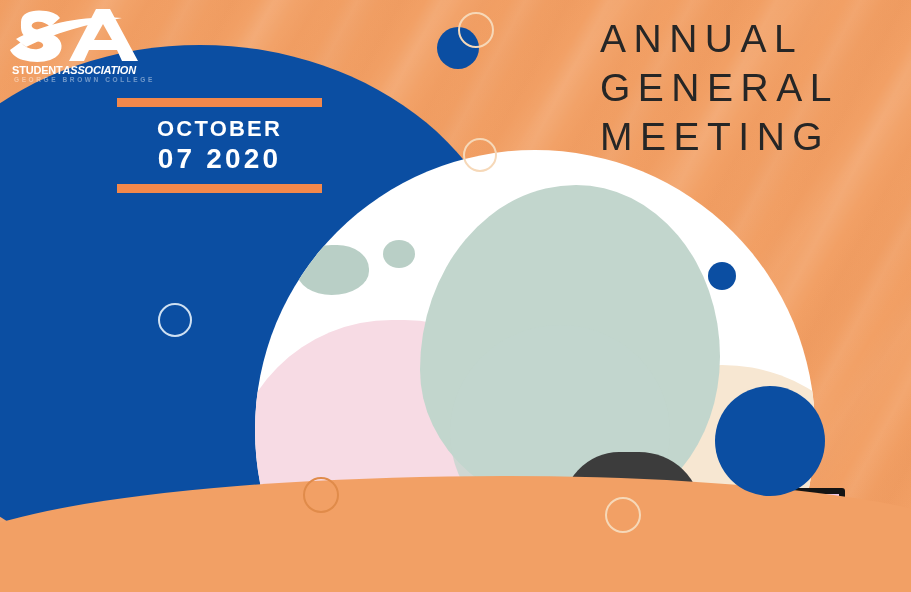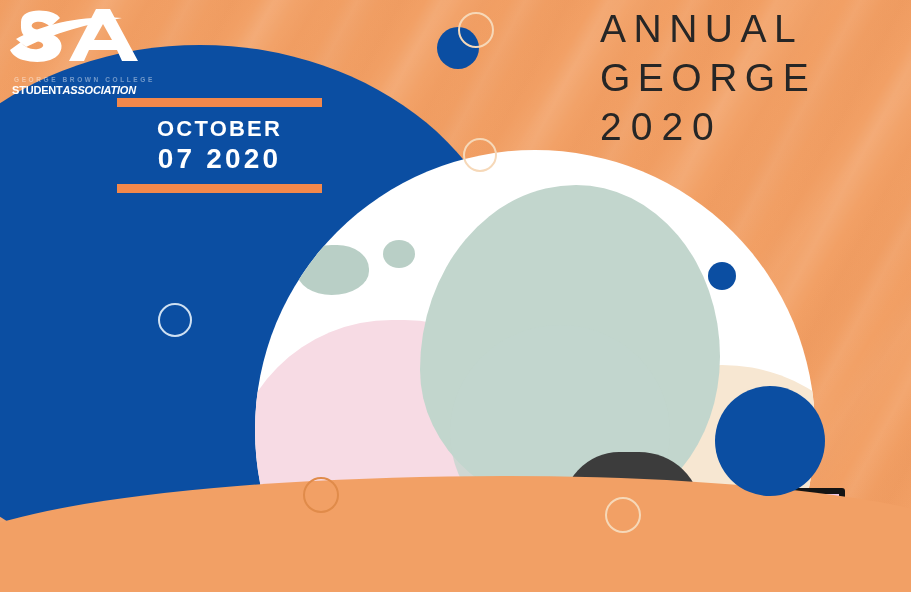--- a/index.html
+++ b/index.html
@@ -87,36 +87,36 @@
   .bottom-wave{position:absolute;left:-60px;top:476px;width:1050px;height:260px;
     background:#f2a065;border-radius:60% 52% 0 0/95px 80px 0 0;}
 
   
   .circ{position:absolute;border-radius:50%;}
 
   
   .logo{position:absolute;left:10px;top:6px;width:140px;height:84px;color:#fff;}
   .logo-mark{position:absolute;left:0;top:0;width:128px;height:58px;}
   .logo-line1{position:absolute;left:2px;top:58px;font-size:11px;font-weight:bold;
-    letter-spacing:-0.2px;color:#ffffff;white-space:nowrap;margin-top:20px;}
+    letter-spacing:-0.2px;color:#ffffff;white-space:nowrap;}
   .logo-line1 i{font-style:italic;}
   .logo-line2{position:absolute;left:4px;top:70px;font-size:6.5px;font-weight:bold;
     letter-spacing:2.6px;color:rgba(255,255,255,.42);white-space:nowrap;}
 
   
   .date-block{position:absolute;left:117px;top:98px;width:205px;}
   .rule{height:9px;background:#f3884b;width:100%;}
   .rule.bottom{margin-top:7px;}
   .date-lines{padding:9px 0 2px 0;text-align:center;color:#ffffff;}
   .d1{font-size:23.5px;font-weight:bold;letter-spacing:2.2px;line-height:1.18;}
   .d2{font-size:22px;font-weight:bold;letter-spacing:2.2px;line-height:1.16;}
   .d3{font-size:28px;font-weight:bold;letter-spacing:3.2px;line-height:1.2;}
 
   
-  .headline{position:absolute;left:600px;top:4px;width:300px;color:#262626;}
+  .headline{position:absolute;left:600px;top:14px;width:300px;color:#262626;}
   .headline div{font-size:39px;line-height:1.26;letter-spacing:7.5px;
     font-weight:300;white-space:nowrap;}
   .headline .ln4{letter-spacing:9px;}
 </style>
 </head>
 <body>
 
 <div id="poster">
 
   <div class="waves"></div>
@@ -250,17 +250,17 @@
     <div class="rule"></div>
     <div class="date-lines">
       <div class="d2">OCTOBER</div>
       <div class="d3">07 2020</div>
     </div>
     <div class="rule bottom"></div>
   </div>
 
   <div class="headline">
     <div class="ln1">ANNUAL</div>
-    <div class="ln2">GEORGE</div>
-    <div class="ln4">2020</div>
+    <div class="ln2">GENERAL</div>
+    <div class="ln3">MEETING</div>
   </div>
 
 </div>
 
 </body></html>

